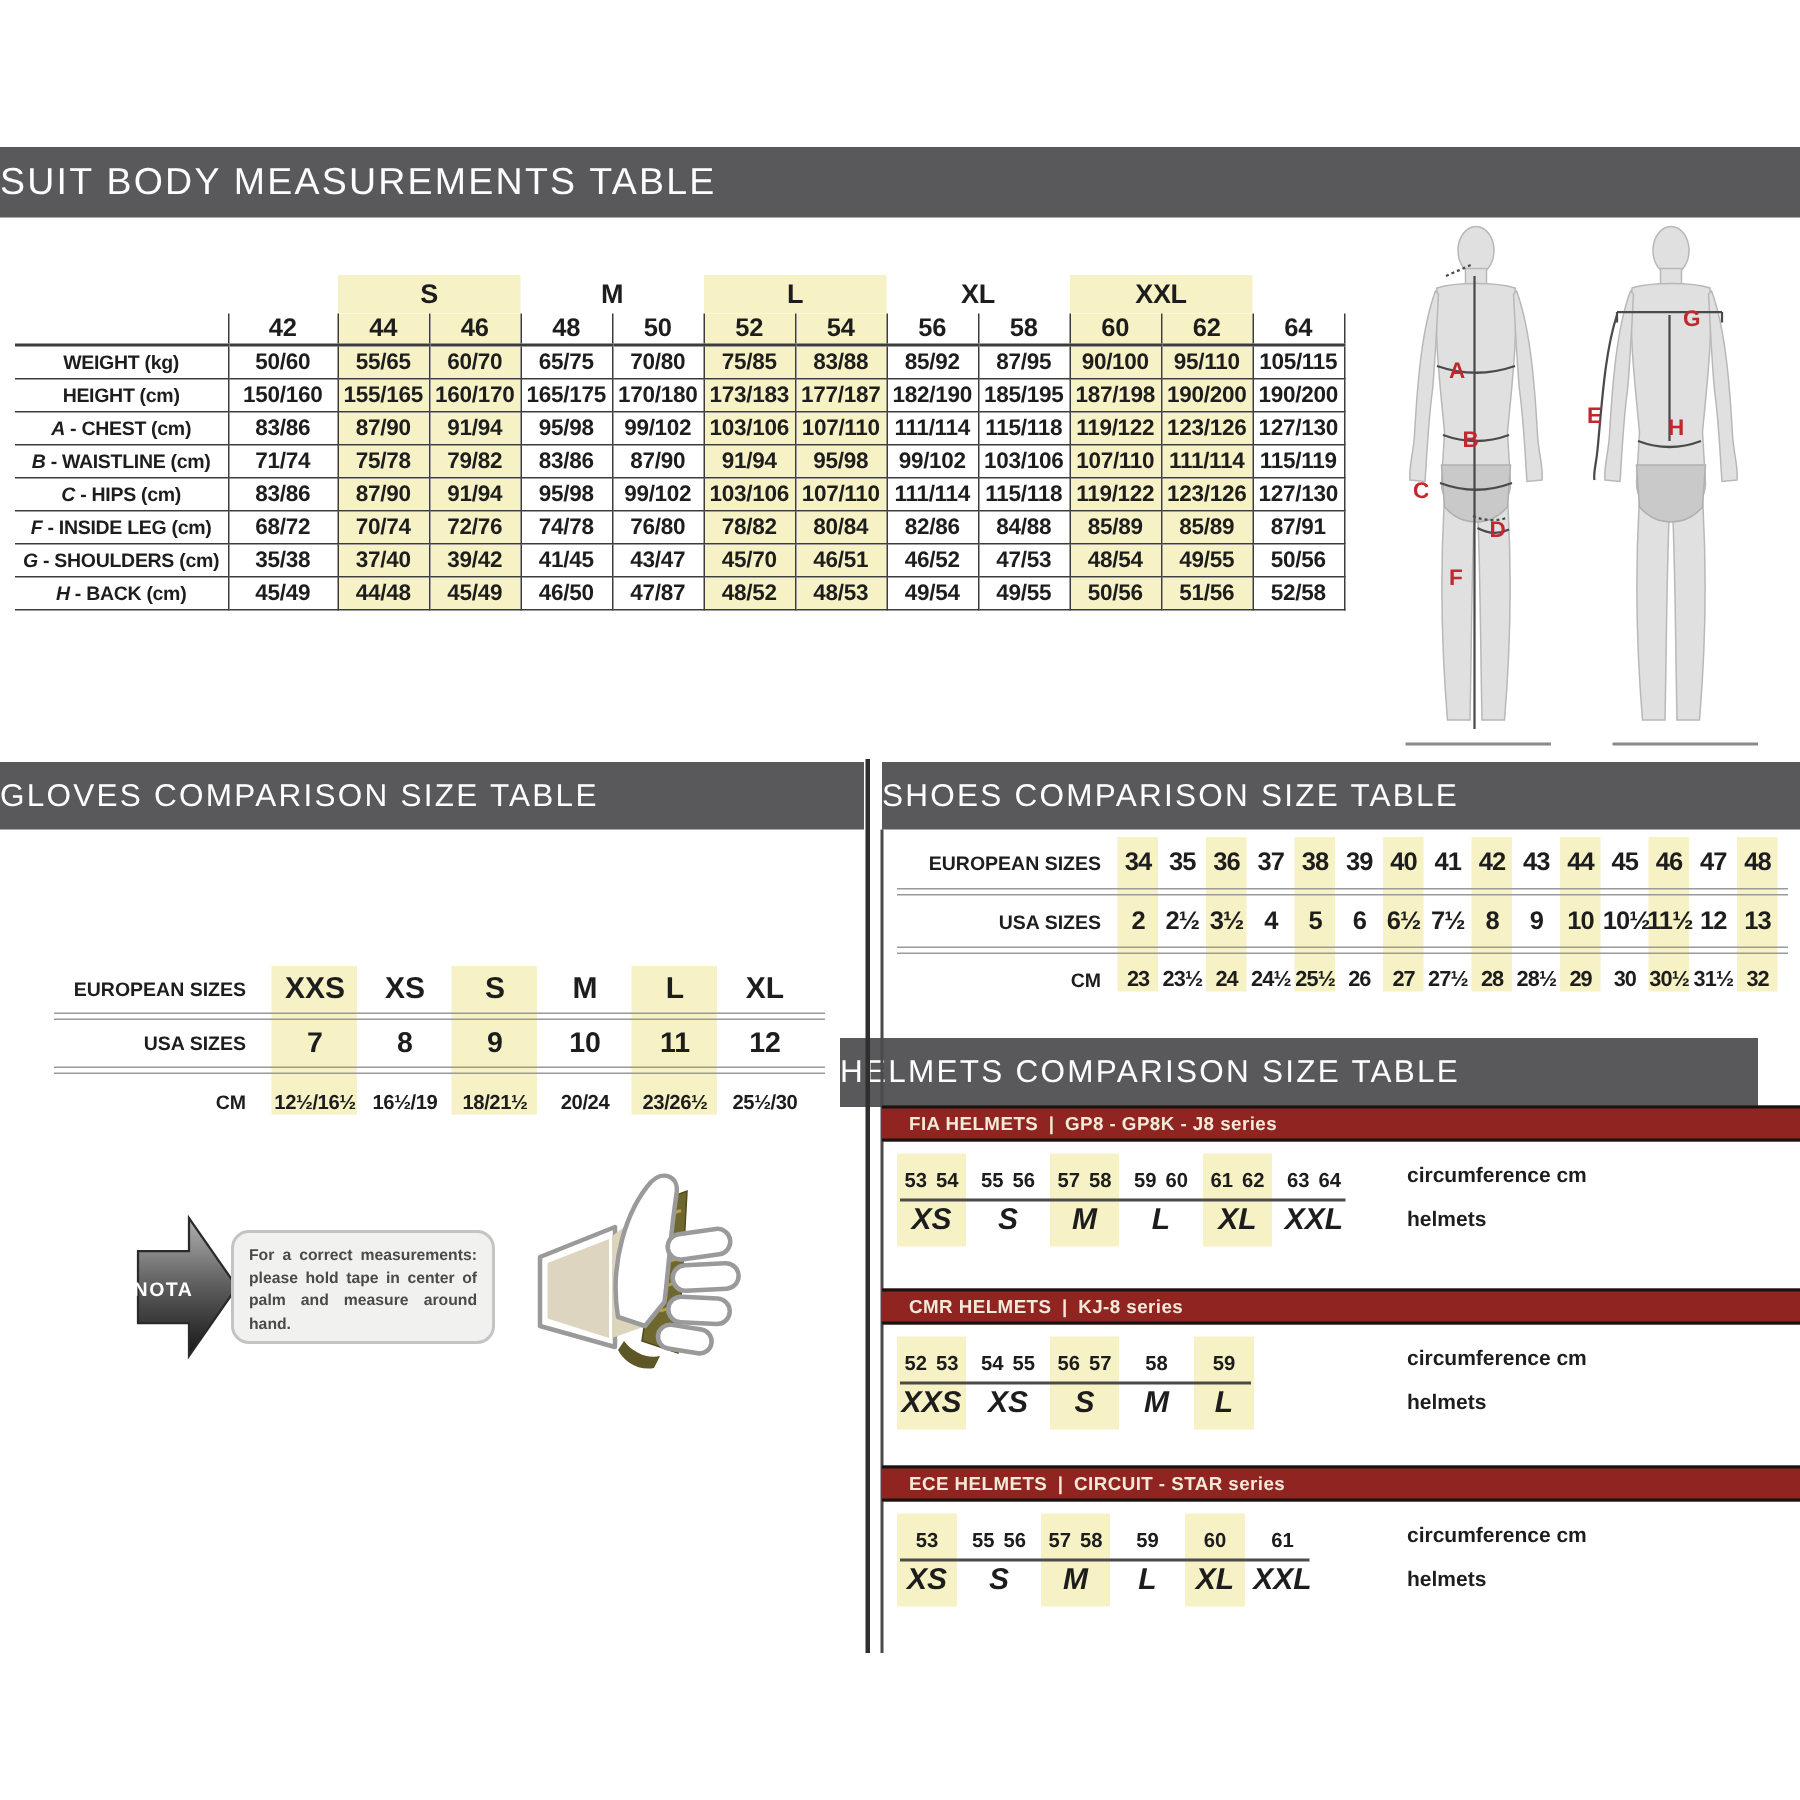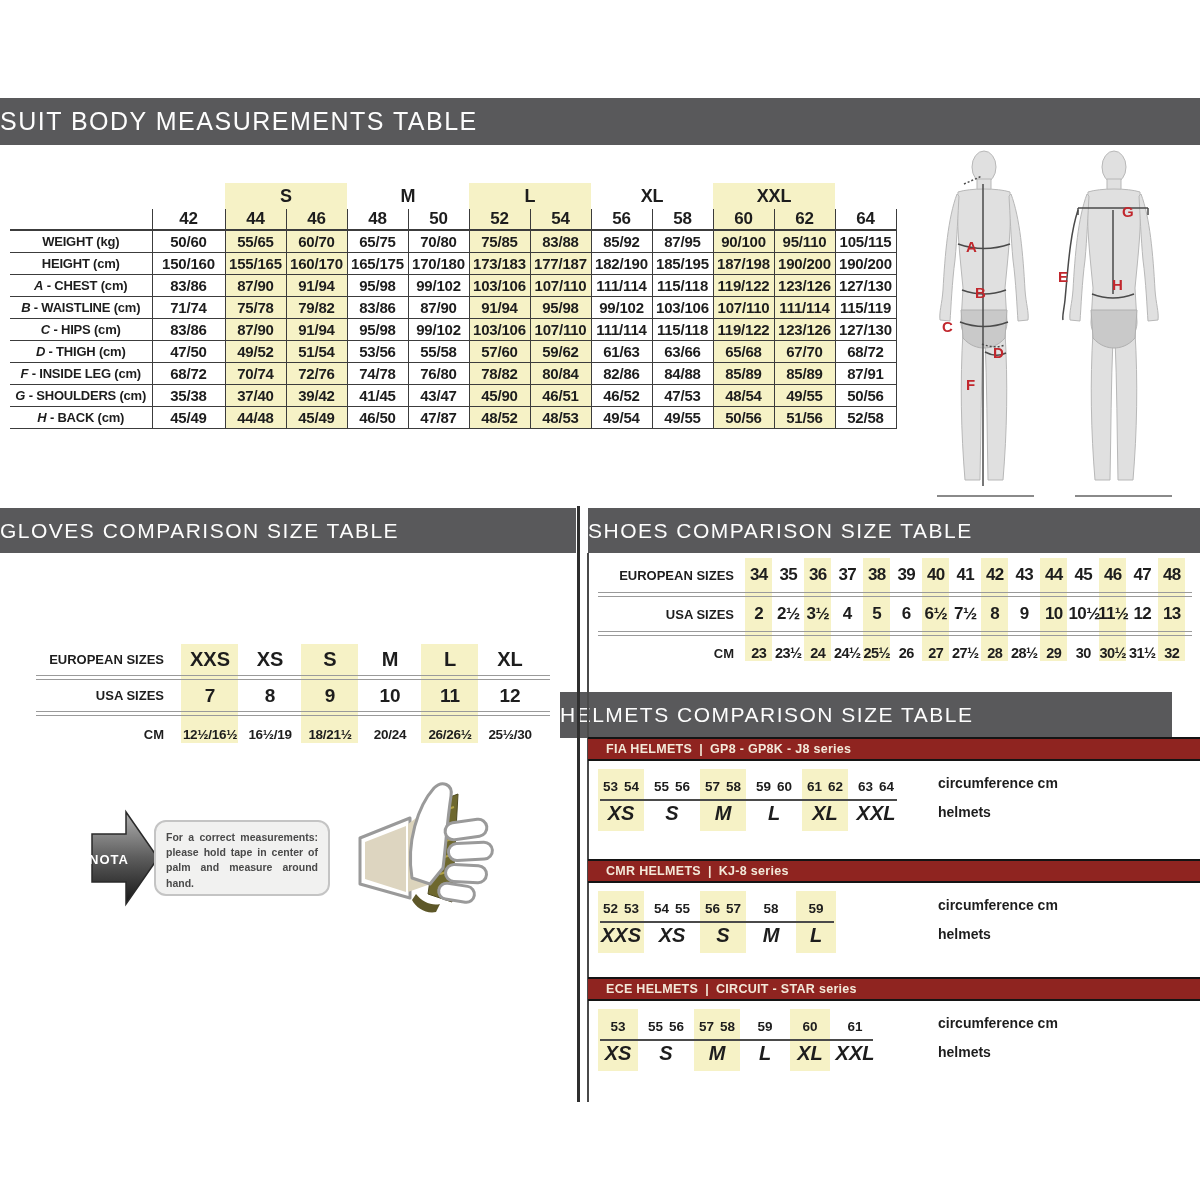--- a/index.html
+++ b/index.html
@@ -198,35 +198,20 @@
         <td>99/102</td>
         <td class="hl">103/106</td>
         <td class="hl">107/110</td>
         <td>111/114</td>
         <td>115/118</td>
         <td class="hl">119/122</td>
         <td class="hl">123/126</td>
         <td>127/130</td>
       </tr>
       <tr class="st-data">
-        <td class="lab"><i>D</i> - THIGH (cm)</td>
-        <td>47/50</td>
-        <td class="hl">49/52</td>
-        <td class="hl">51/54</td>
-        <td>53/56</td>
-        <td>55/58</td>
-        <td class="hl">57/60</td>
-        <td class="hl">59/62</td>
-        <td>61/63</td>
-        <td>63/66</td>
-        <td class="hl">65/68</td>
-        <td class="hl">67/70</td>
-        <td>68/72</td>
-      </tr>
-      <tr class="st-data">
         <td class="lab"><i>F</i> - INSIDE LEG (cm)</td>
         <td>68/72</td>
         <td class="hl">70/74</td>
         <td class="hl">72/76</td>
         <td>74/78</td>
         <td>76/80</td>
         <td class="hl">78/82</td>
         <td class="hl">80/84</td>
         <td>82/86</td>
         <td>84/88</td>
@@ -234,21 +219,21 @@
         <td class="hl">85/89</td>
         <td>87/91</td>
       </tr>
       <tr class="st-data">
         <td class="lab"><i>G</i> - SHOULDERS (cm)</td>
         <td>35/38</td>
         <td class="hl">37/40</td>
         <td class="hl">39/42</td>
         <td>41/45</td>
         <td>43/47</td>
-        <td class="hl">45/90</td>
+        <td class="hl">45/70</td>
         <td class="hl">46/51</td>
         <td>46/52</td>
         <td>47/53</td>
         <td class="hl">48/54</td>
         <td class="hl">49/55</td>
         <td>50/56</td>
       </tr>
       <tr class="st-data">
         <td class="lab"><i>H</i> - BACK (cm)</td>
         <td>45/49</td>
@@ -341,21 +326,21 @@
       <span class="cell" style="width: 60px;">11</span>
       <span class="cell" style="width: 60px;">12</span>
     </div>
     <div class="rule"></div>
     <div class="grow grow3">
       <span class="lab">CM</span>
       <span class="cell" style="width: 60px;">12½/16½</span>
       <span class="cell" style="width: 60px;">16½/19</span>
       <span class="cell" style="width: 60px;">18/21½</span>
       <span class="cell" style="width: 60px;">20/24</span>
-      <span class="cell" style="width: 60px;">26/26½</span>
+      <span class="cell" style="width: 60px;">23/26½</span>
       <span class="cell" style="width: 60px;">25½/30</span>
     </div>
   </div>
 
 <svg class="abs" style="left:88px;top:806px" width="74" height="104" viewBox="0 0 74 104">
   <defs>
     <linearGradient id="arrowgrad" x1="0" y1="0" x2="0" y2="1">
       <stop offset="0" stop-color="#b2b2b2"></stop>
       <stop offset="0.5" stop-color="#5c5c5c"></stop>
       <stop offset="1" stop-color="#161616"></stop>

